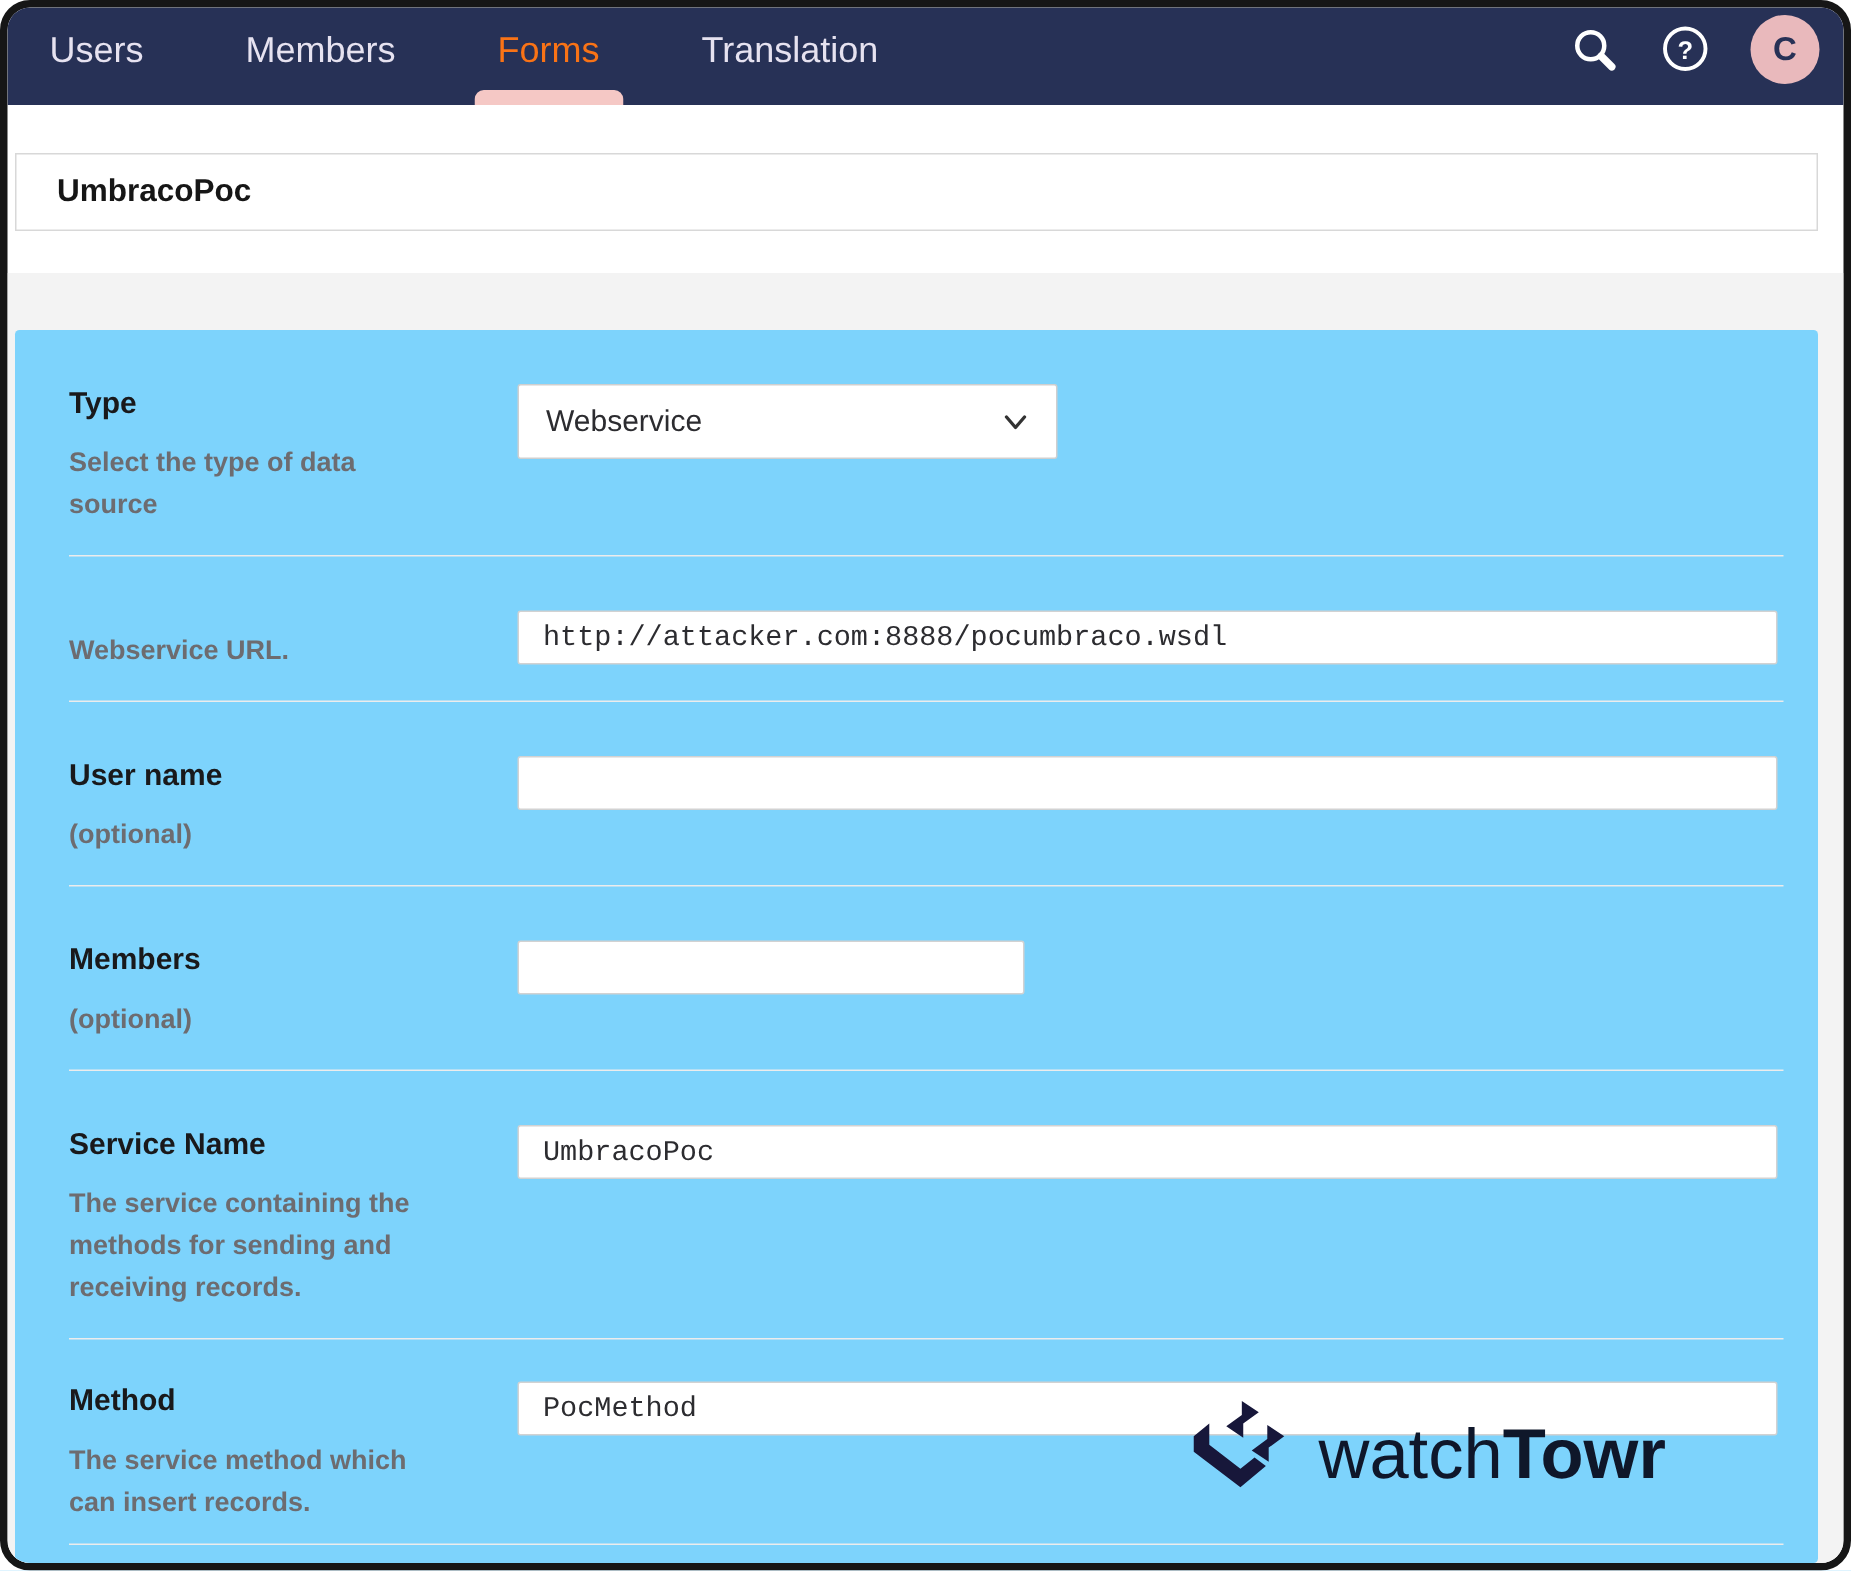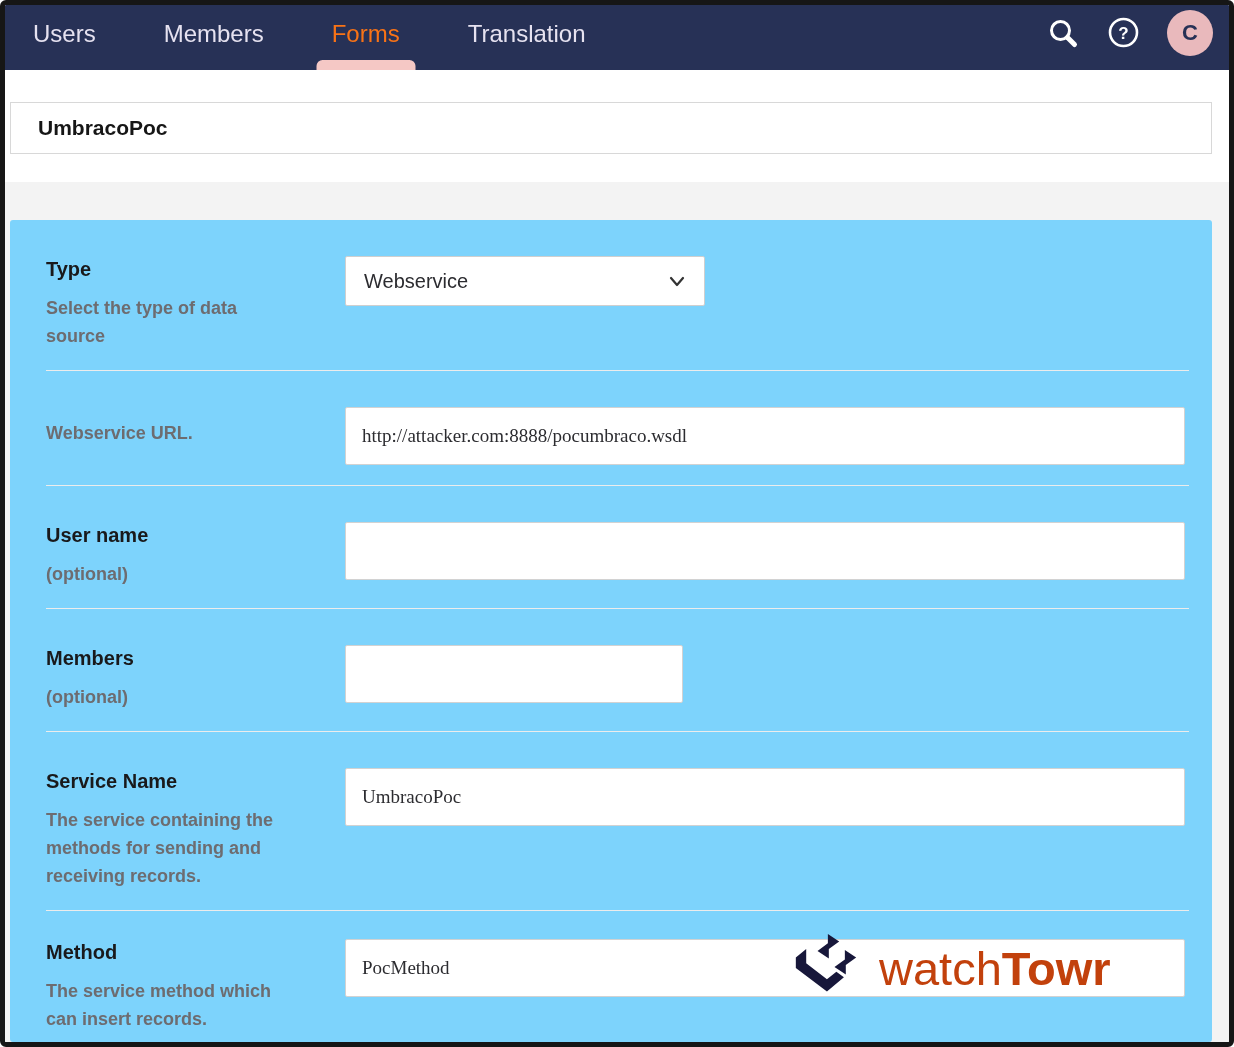--- a/index.html
+++ b/index.html
@@ -1,18 +1,18 @@
 <!DOCTYPE html>
 <html><head>
 <meta charset="utf-8">
 <style>
   html,body{margin:0;padding:0;background:#ffffff;}
   body{width:1234px;height:1047px;font-family:"Liberation Sans",sans-serif;}
   .frame{position:relative;width:1234px;height:1047px;box-sizing:border-box;
-         border:5px solid #161616;border-radius:6px;overflow:hidden;background:#ffffff;padding-left:12px;}
+         border:5px solid #161616;border-radius:20px;overflow:hidden;background:#ffffff;padding-left:12px;}
 
   
   .nav{position:absolute;left:0;top:0;right:0;height:65px;background:#273156;
        display:flex;justify-content:space-between;align-items:stretch;}
   .tabs{display:flex;padding-left:28px;gap:68px;}
   .tab{position:relative;display:flex;align-items:center;padding-bottom:8px;
        font-size:24px;color:#e6e2f0;cursor:pointer;white-space:nowrap;}
   .tab.active{color:#f97316;}
   .tab.active::after{content:"";position:absolute;bottom:0;left:50%;transform:translateX(-50%);
        width:99px;height:10px;background:#f5c8c5;border-radius:6px 6px 0 0;}
@@ -34,34 +34,34 @@
 
   
   .row{display:flex;align-items:flex-start;margin:0 23px 0 36px;
        padding:36px 0 20px;border-bottom:1px solid #ececec;}
   .row:last-child{padding:28px 0 14px;}
   .row-left{width:299px;flex:none;box-sizing:border-box;padding-right:30px;}
   .row-label{font-size:20px;font-weight:bold;color:#19191b;line-height:26px;}
   .row-desc{font-size:18px;color:#6d6c70;margin-top:12px;line-height:28px;max-width:248px;font-weight:bold;}
   .row-right{flex:1;}
 
-  .text-input{display:block;box-sizing:border-box;height:58px;border:1px solid #d2d2d2;
-       border-radius:2px;background:#ffffff;font-family:Liberation Serif, serif;
+  .text-input{display:block;box-sizing:border-box;height:36px;border:1px solid #d2d2d2;
+       border-radius:2px;background:#ffffff;font-family:Liberation Mono, monospace;
        font-size:19px;color:#2c2c30;padding:0 16px;outline:none;}
   .text-input.wide{width:840px;}
   .text-input.medium{width:338px;}
 
   .select{box-sizing:border-box;width:360px;height:50px;border:1px solid #cfcfcf;border-radius:2px;
        background:#ffffff;display:flex;align-items:center;justify-content:space-between;
        padding:0 16px 0 18px;cursor:pointer;}
   .select-value{font-size:20px;color:#2c2c30;text-align:center;}
 
   
   .watermark{position:absolute;left:788px;top:926px;display:flex;align-items:center;gap:20px;z-index:5;}
-  .wm-text{font-size:47px;color:#c2410c;line-height:1;}
+  .wm-text{font-size:47px;color:#0f172a;line-height:1;}
   .wm-reg{font-weight:400;}
   .wm-bold{font-weight:800;}
 </style>
 </head>
 <body>
 
 <div class="frame">
 
   <header class="nav">
     <nav class="tabs" id="tabs">

